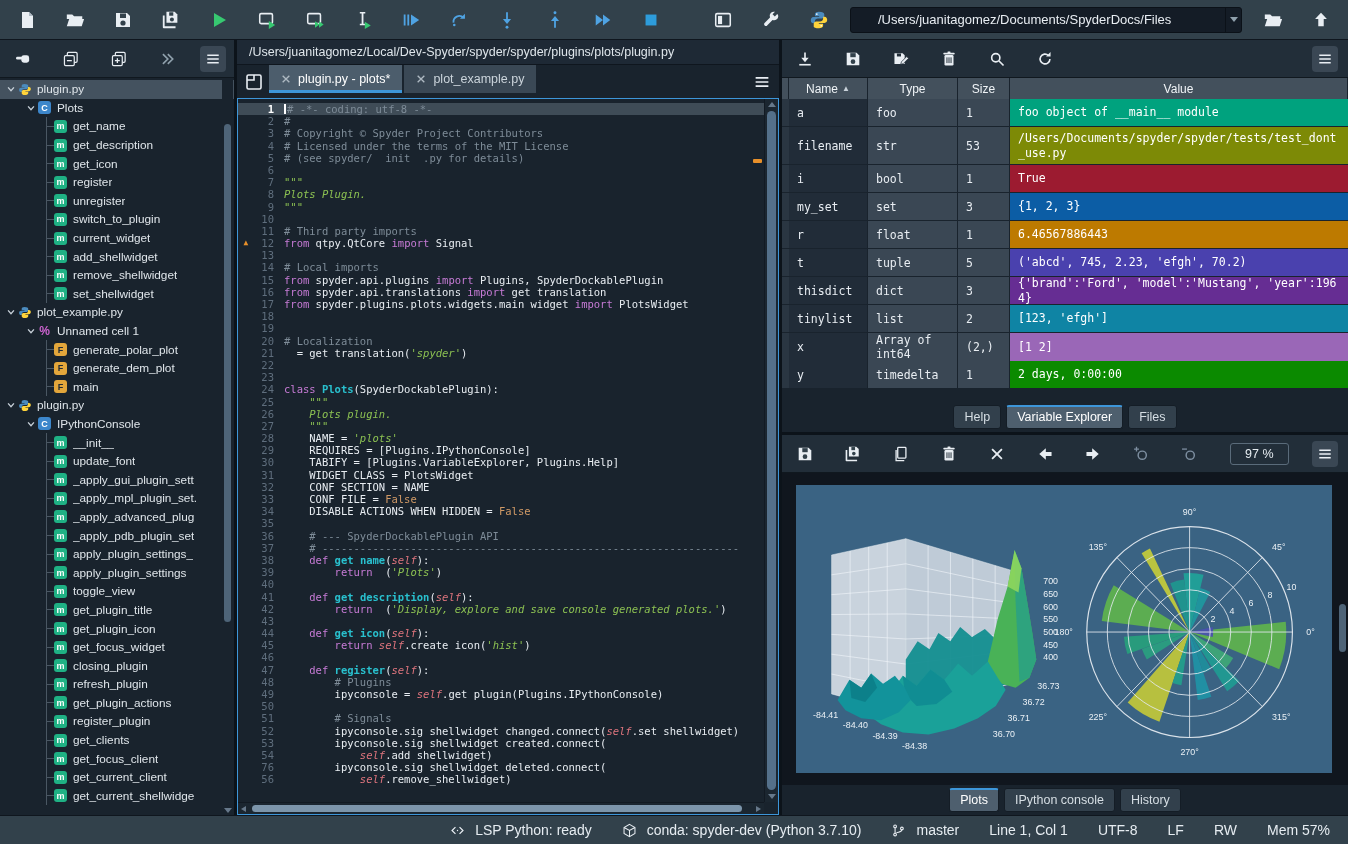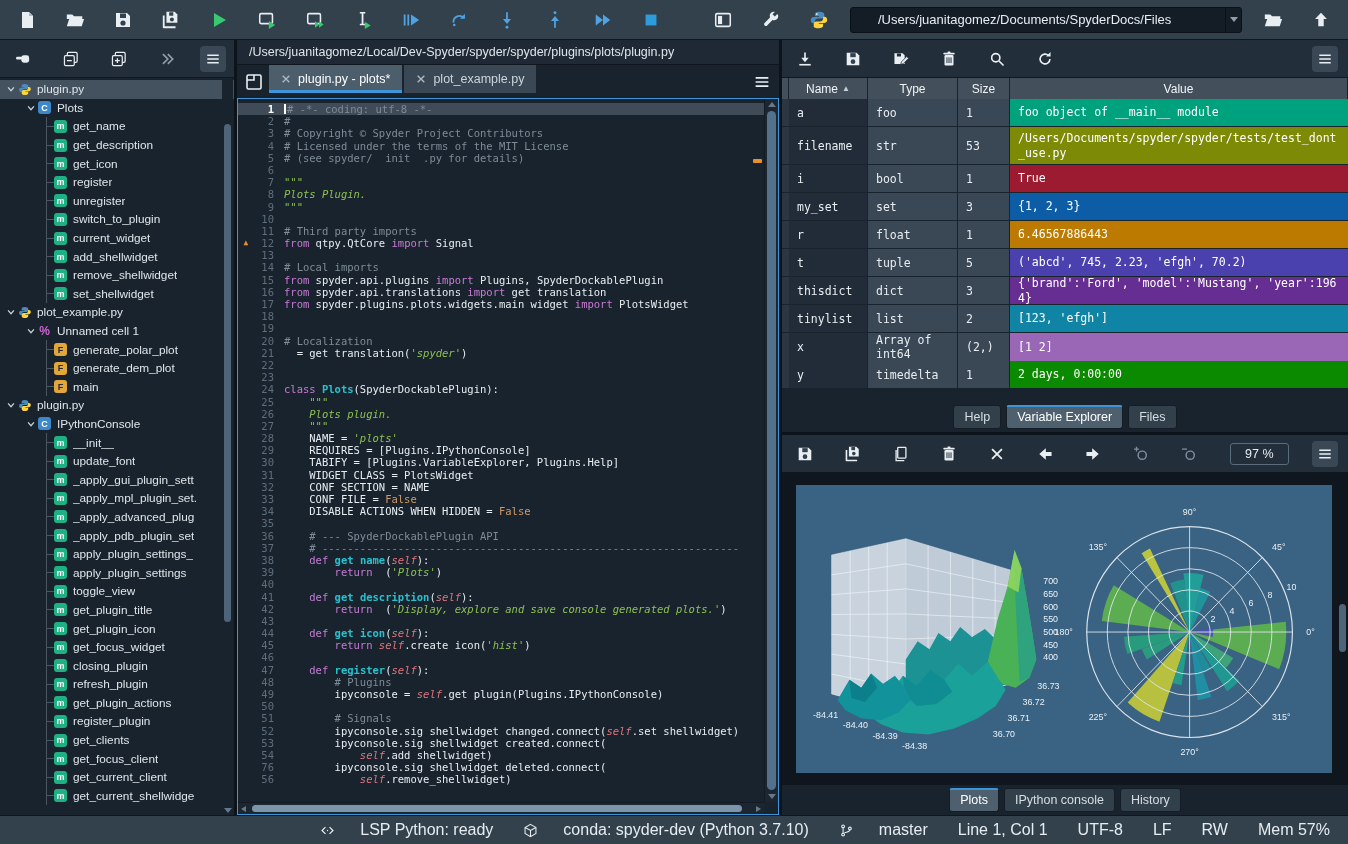--- a/index.html
+++ b/index.html
@@ -110,21 +110,21 @@
   
   .zoombox{border:1px solid #5A6B7A;border-radius:3px;padding:3px 14px;font-size:12.5px;color:#E6ECF1;margin-left:8px}
   .plotcanvas{flex:1;position:relative;background:#10161E;padding:12px 16px 12px 14px;min-height:0}
   .figure{width:100%;height:100%;background:#3A6383}
   .figure svg{display:block;width:100%;height:100%}
   .pscroll{position:absolute;top:2px;bottom:2px;right:1px;width:9px;background:#10161E}
   .phandle{position:absolute;left:1px;right:1px;top:42%;height:48px;background:#4E6478;border-radius:4px;display:block}
 
   
   .statusbar{height:29px;flex:none;background:var(--c-toolbar);border-top:1px solid #0F161E;display:flex;align-items:center;justify-content:flex-end;padding:0 18px;gap:30px}
-  .sitem{display:flex;align-items:center;gap:25px;font-size:16px;color:#E6ECF1;white-space:nowrap}
+  .sitem{display:flex;align-items:center;gap:10px;font-size:14px;color:#E6ECF1;white-space:nowrap}
   .sitem svg{width:15px;height:15px}
 </style>
 </head>
 <body>
 
 <div class="app">
 
   <div class="toolbar">
     <div class="icongroup">
         <span class="tbtn">

